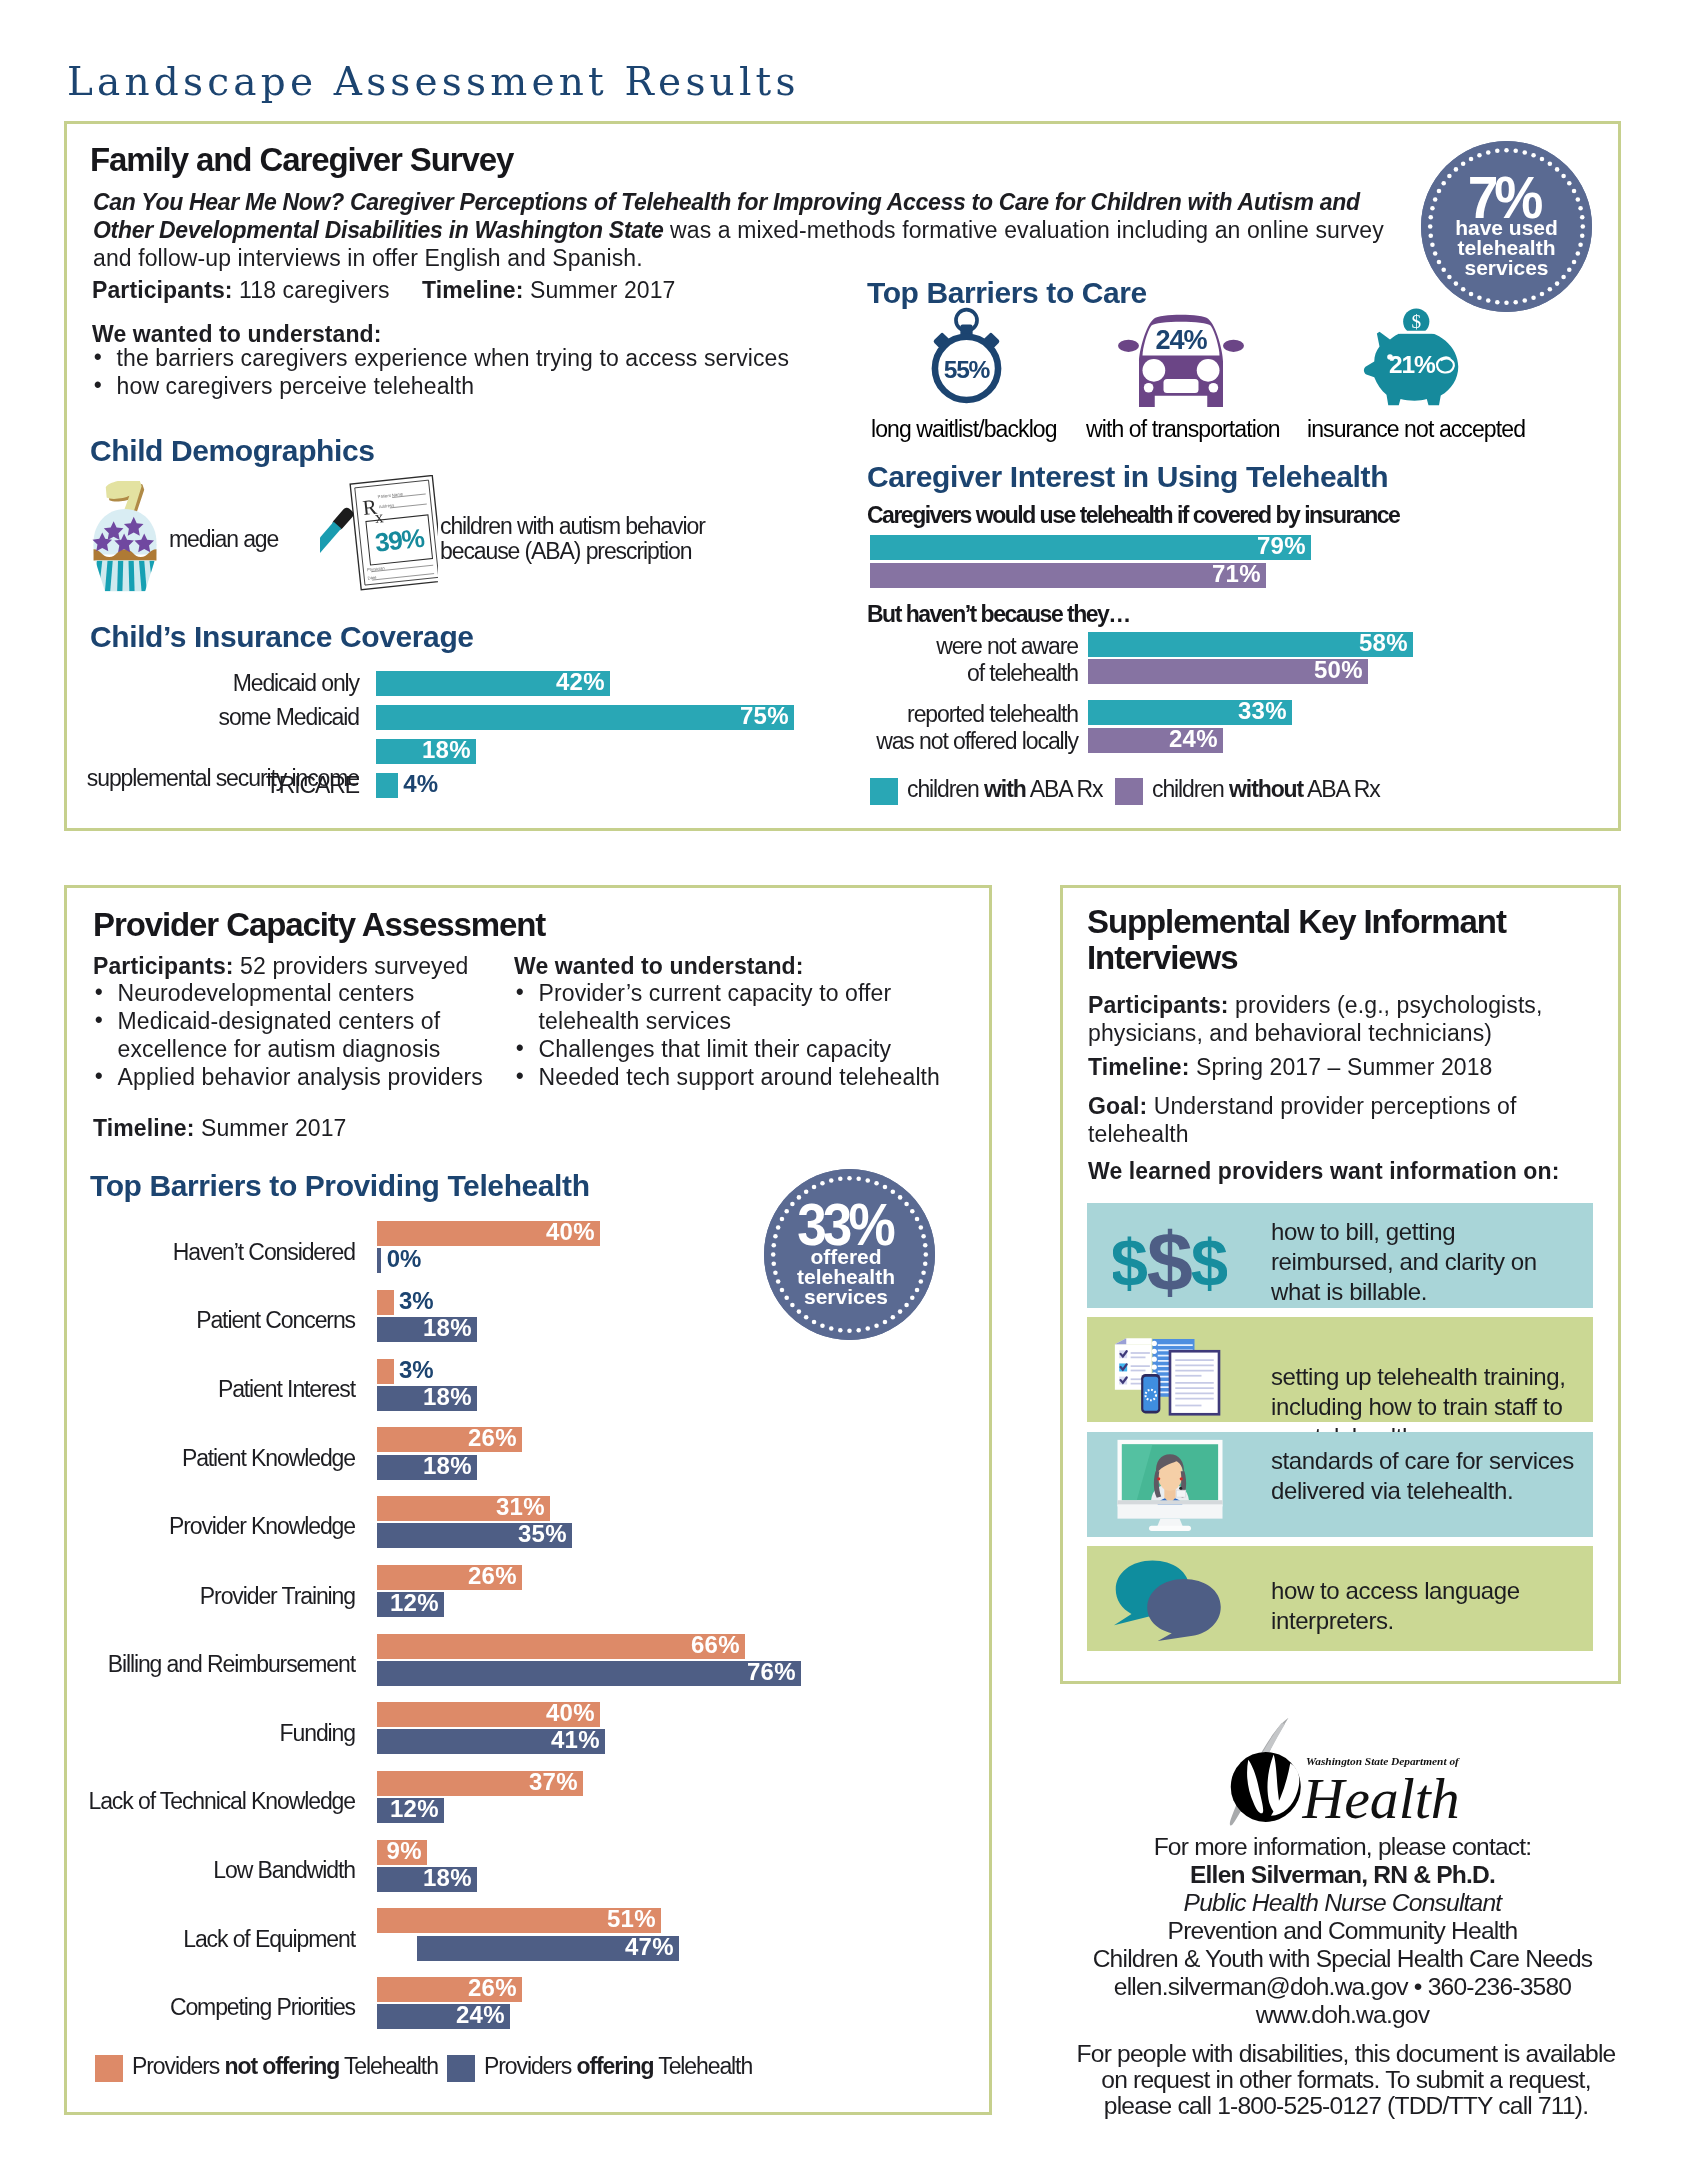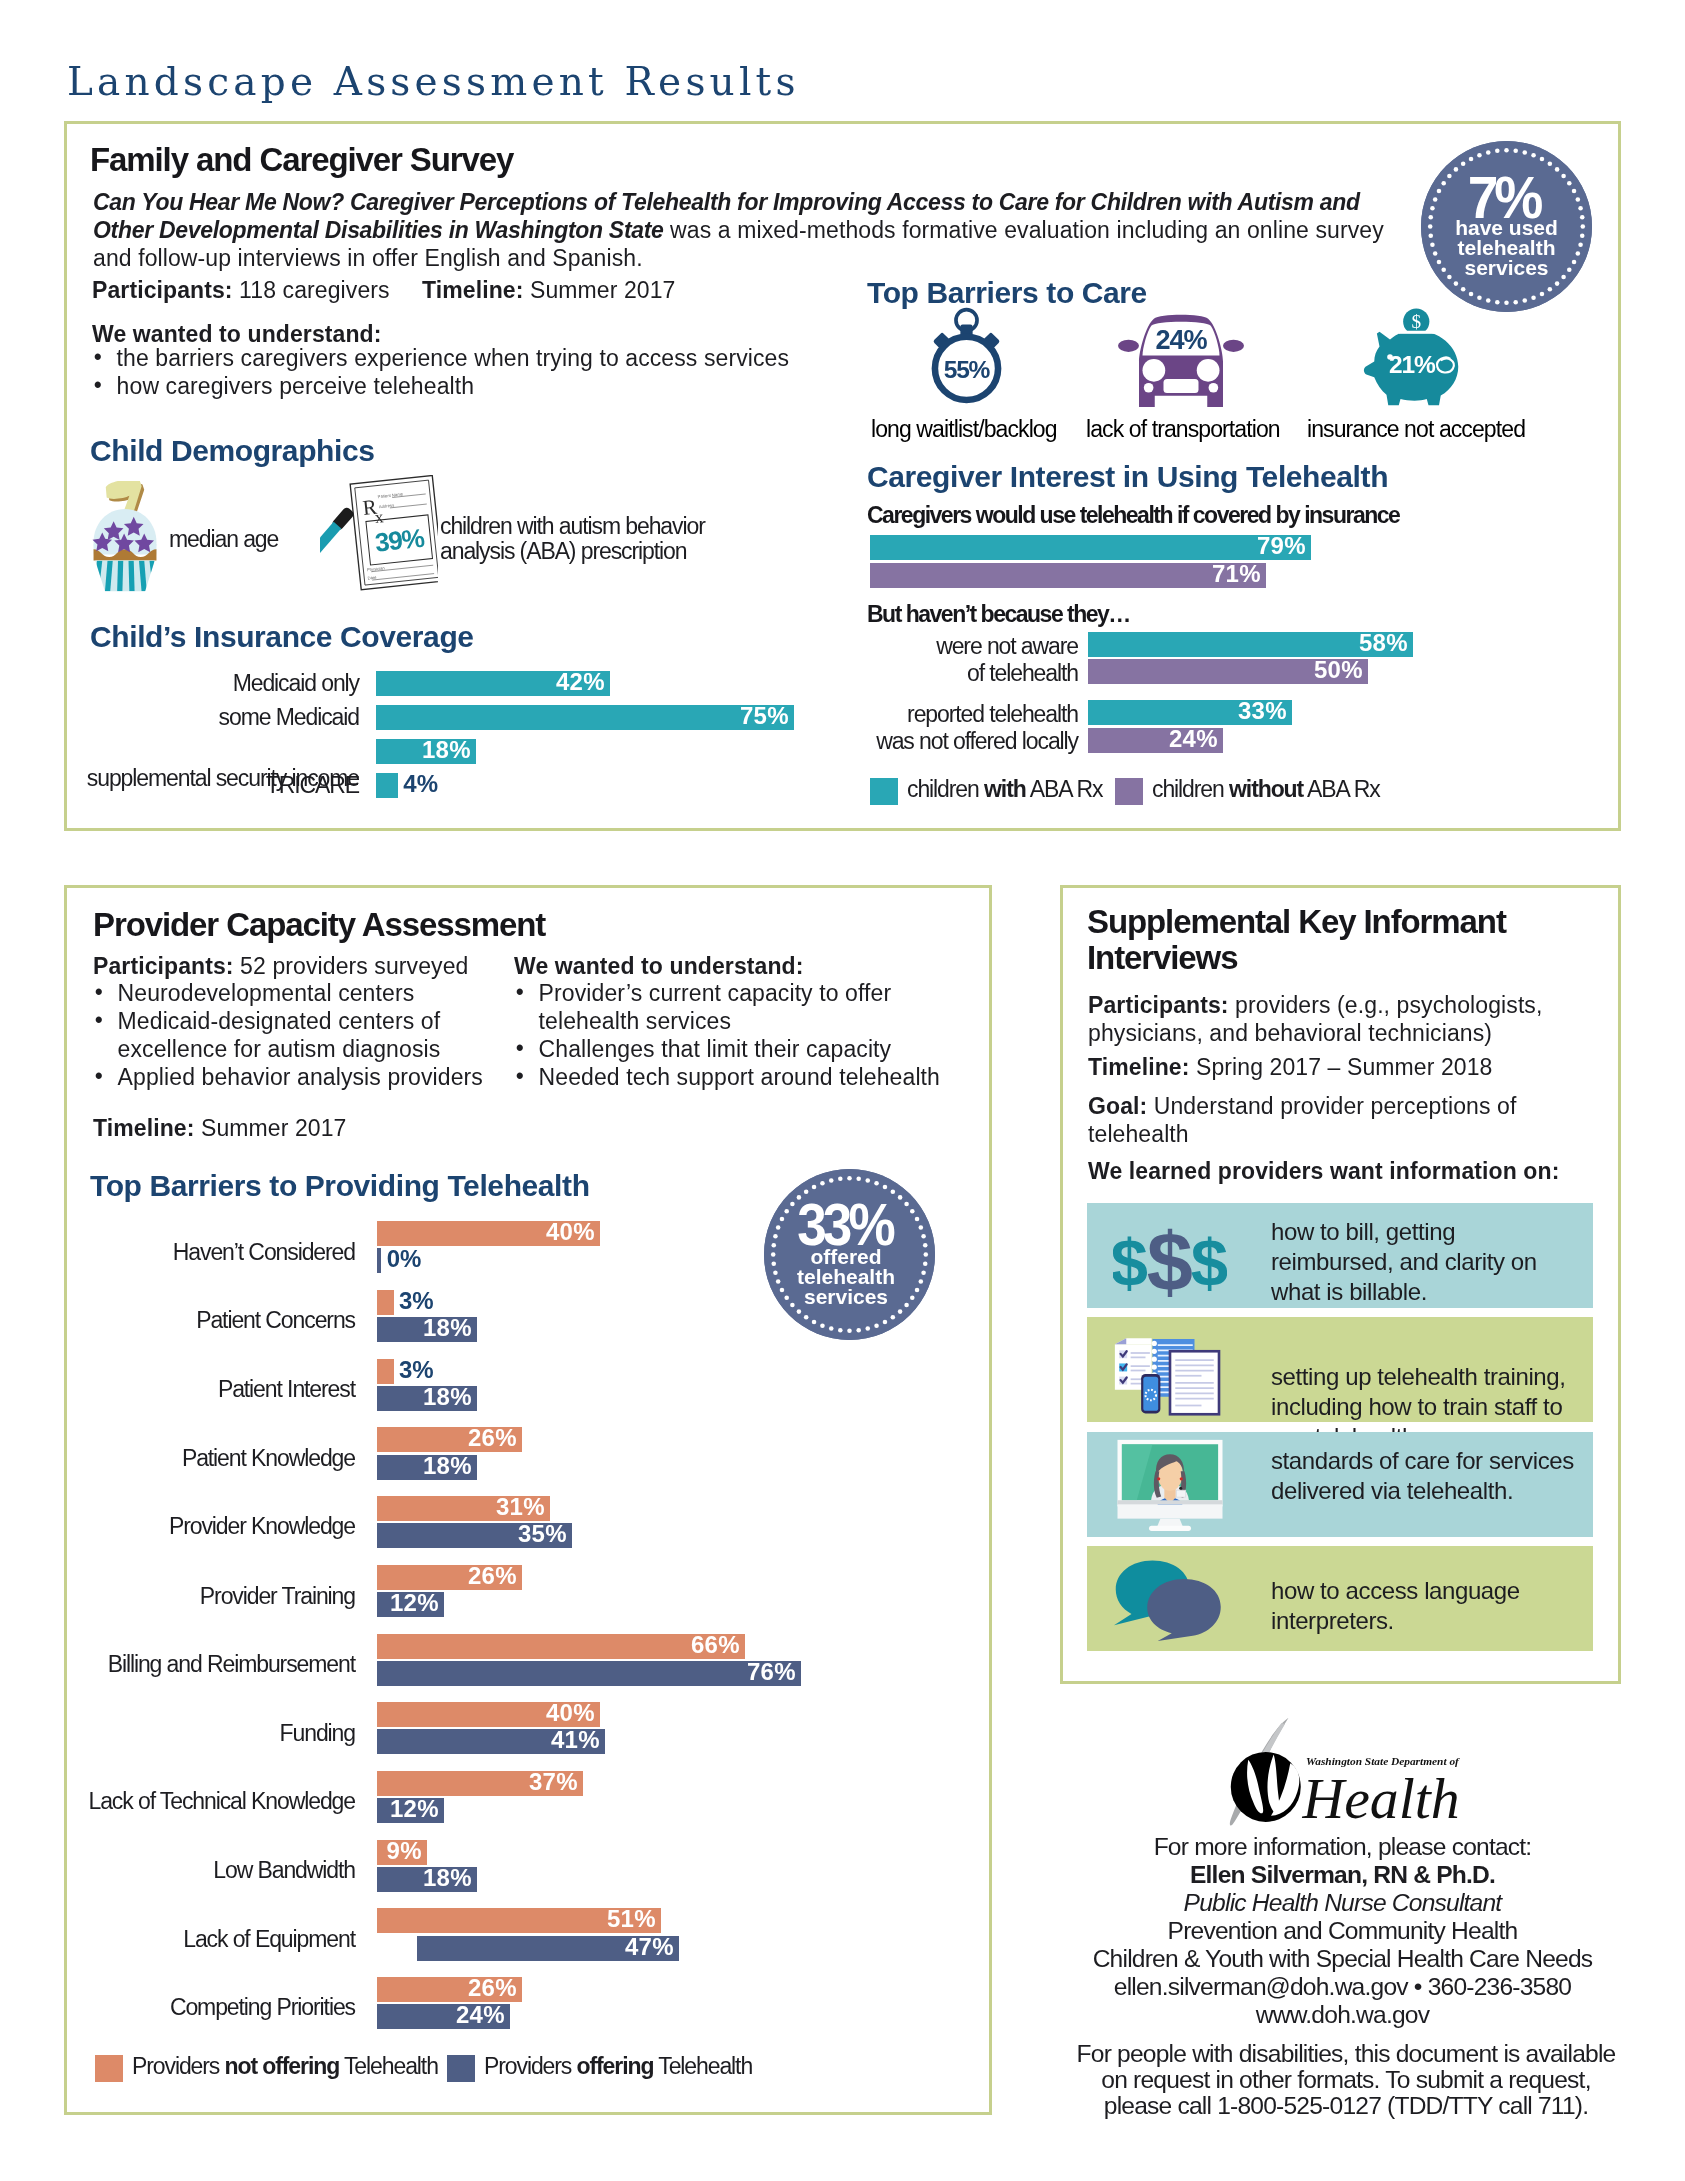--- a/index.html
+++ b/index.html
@@ -167,21 +167,21 @@
            C70 106 65 107 60 107 C54 107 49 106 44 105 L42 112 H30 L28 100
            C22 95 17 88 14 80 L5 77 C2 75 1 71 4 68 L14 62
            C14 56 16 50 20 45 L17 30 L20 28 L32 37 C40 30 49 26 60 26 Z" fill="#168a9c"></path>
   <rect x="42" y="27" width="41" height="3.5" fill="#fff"></rect>
   <circle cx="32" cy="57" r="3.2" fill="#fff"></circle>
   <path d="M90 61 c8 -6 18 1 14 9 c-4 7 -16 6 -18 -2 c-2 -8 9 -13 15 -9" fill="none" stroke="#fff" stroke-width="2.4"></path>
   <text x="57" y="75" text-anchor="middle" font-family="'Liberation Sans',sans-serif" font-size="28" font-weight="700" fill="#fff" letter-spacing="-1.2">21%</text>
 </svg>
 
 <div class="abs cap" style="left:871px;top:416px;">long waitlist/backlog</div>
-<div class="abs cap" style="left:1086px;top:416px;">lack of transportation</div>
+<div class="abs cap" style="left:1086px;top:416px;">with of transportation</div>
 <div class="abs cap" style="left:1307px;top:416px;">insurance not accepted</div>
 
 <div class="abs h3" style="left:90px;top:434px;">Child Demographics</div>
 
 <svg class="abs" style="left:89px;top:481px;" width="72" height="111" viewBox="0 0 82 127">
 
   <path d="M22 11 C26 4 50 0 61 4 L63 10 L45 64 H32 L48 20 C43 23 29 25 23 22 Z" fill="#b08a46"></path>
   <path d="M19 7 C23 0 47 -4 58 0 L60 6 L43 61 H30 L46 17 C41 20 25 22 20 19 Z" fill="#e3e2a1"></path>
 
   <path d="M41 32 C62 32 77 49 77 70 C77 75 76 79 74 83 H8 C6 79 5 75 5 70 C5 49 20 32 41 32 Z" fill="#d9edf3"></path>
@@ -236,21 +236,21 @@
     <text x="83" y="89" text-anchor="middle" font-family="'Liberation Sans',sans-serif" font-size="31" font-weight="700" fill="#168a9c" letter-spacing="-1.5">39%</text>
   </g>
   <g transform="rotate(41 12 58)">
     <rect x="5" y="36" width="14" height="28" rx="5" fill="#1c1c1c"></rect>
     <rect x="6" y="60" width="12" height="74" fill="#1a9cb0"></rect>
     <path d="M6 134 h12 l-6 12 Z" fill="#1a9cb0"></path>
   </g>
 </svg>
 <div class="abs body2" style="left:440px;top:514px;">
   <div>children with autism behavior</div>
-  <div>analysis (ABA) prescription</div>
+  <div>because (ABA) prescription</div>
 </div>
 
 <div class="abs h3" style="left:90px;top:620px;">Child’s Insurance Coverage</div>
 <div id="ins-chart">
     <div class="bar teal" style="left: 376px; top: 671px; width: 234px;">
       <span class="val">42%</span>
     </div>
     <div class="rowlab" style="left: 43px; top: 670px; width: 316px;">
       <div>Medicaid only</div>
     </div>

